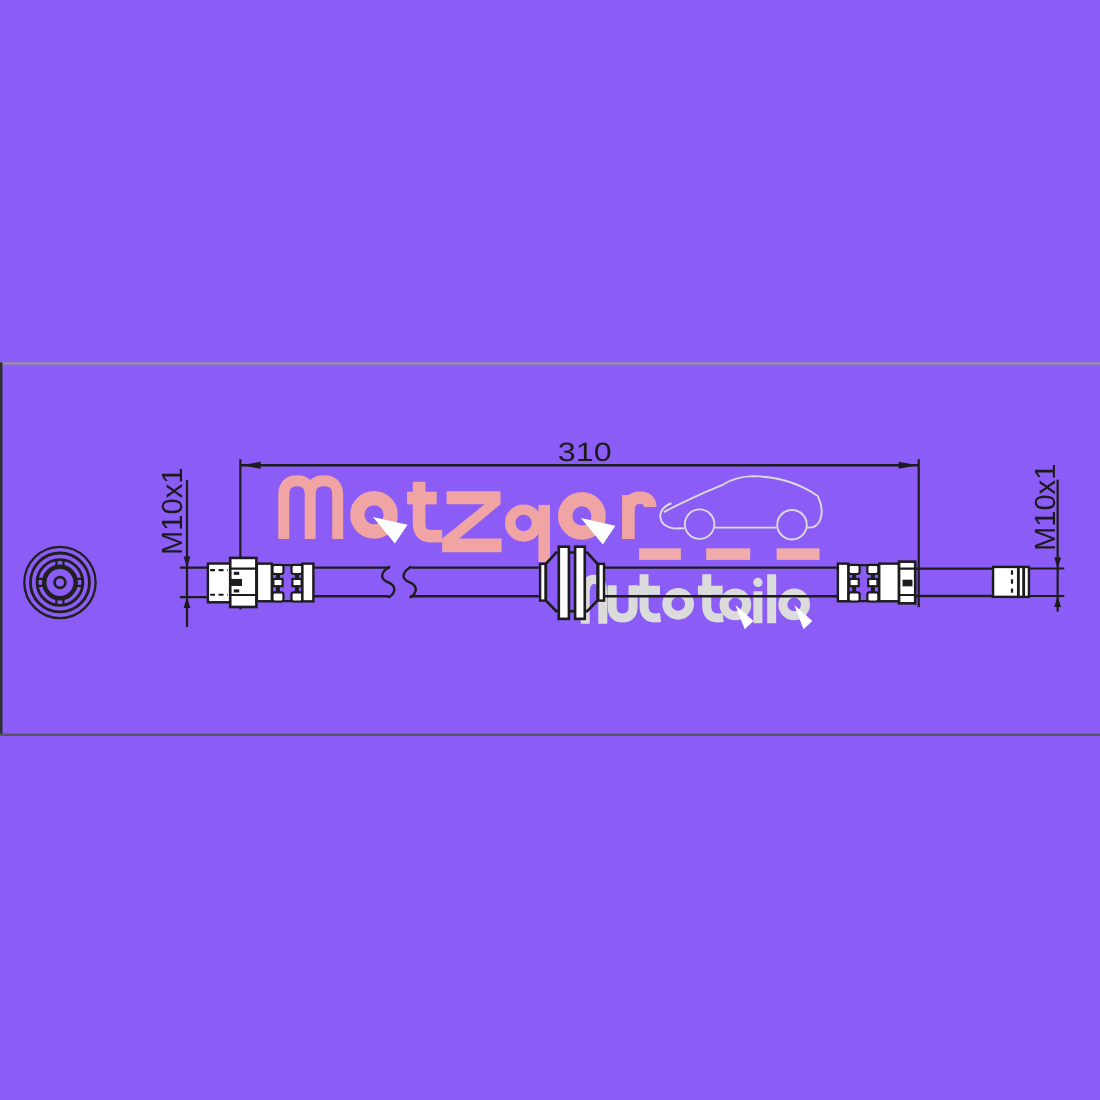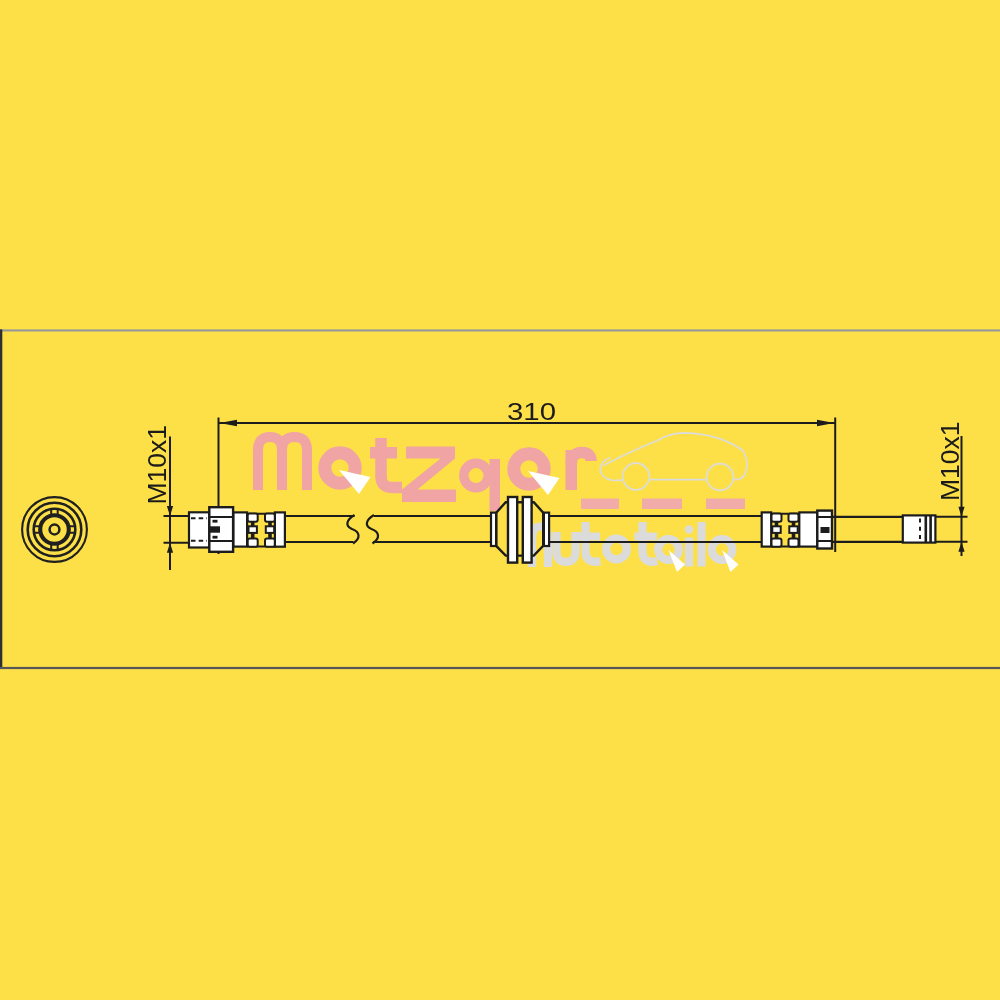--- a/index.html
+++ b/index.html
@@ -1,16 +1,16 @@
 <!DOCTYPE html>
 <html><head>
 <meta charset="utf-8">
 <style>
   html,body{margin:0;padding:0;background:#ffffff;}
-  .page{position:relative;width:1000px;height:1000px;background:#fde047;overflow:hidden;}
+  .page{position:relative;width:1000px;height:1000px;background:#8b5cf6;overflow:hidden;}
   .page svg{filter:blur(0.55px);}
   svg text{font-family:"Liberation Sans", sans-serif;fill:#1b1b1b;}
 </style>
 </head>
 <body>
 
 <div class="page">
 <svg width="1000" height="1000" viewBox="0 0 1000 1000">
 
   <rect x="0" y="329.4" width="1000" height="2.1" fill="#97979a"></rect>

